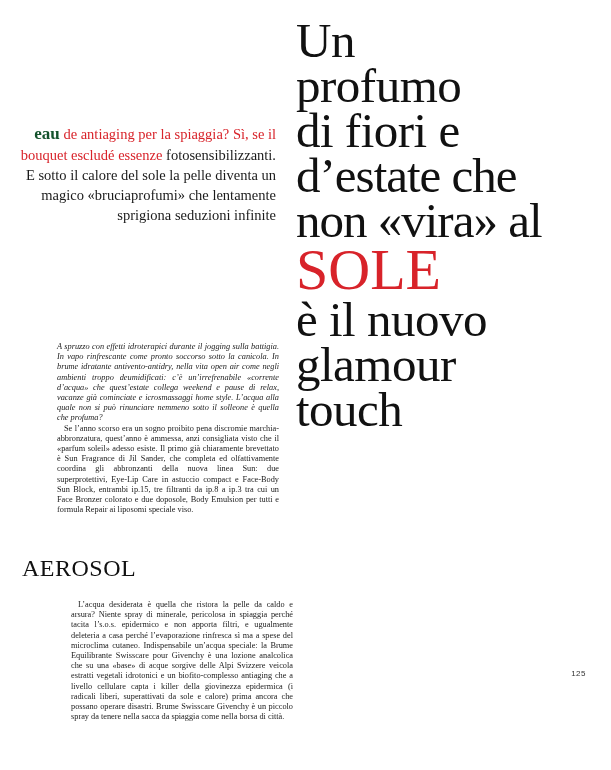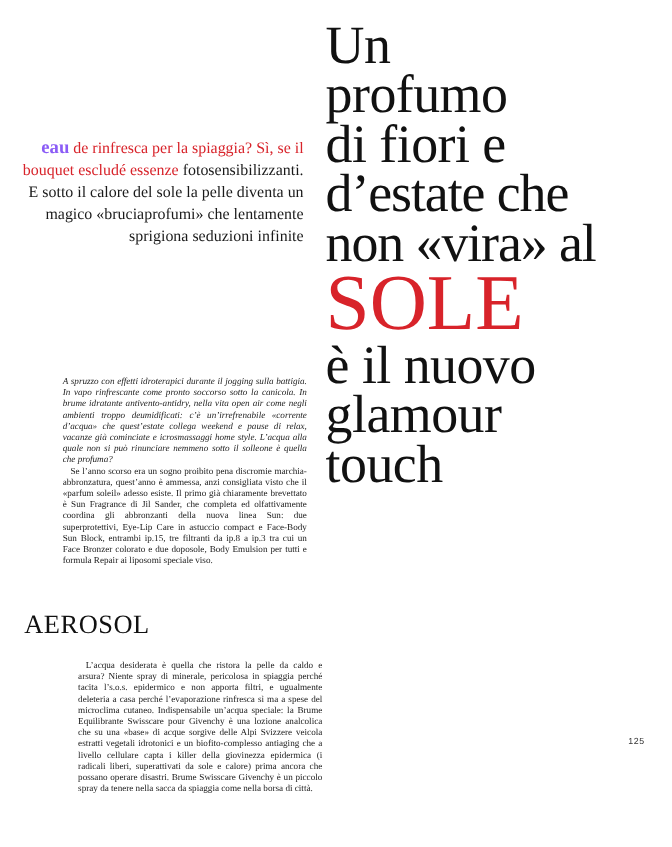--- a/index.html
+++ b/index.html
@@ -34,21 +34,21 @@
   }
   .headline .hl-line {
     display: block;
     font-size: 49px;
     letter-spacing: -0.5px;
     color: #111111;
     white-space: nowrap;
   }
   .headline .hl-sole {
     display: block;
-    font-size: 72px;
+    font-size: 58px;
     color: #d8232a;
     letter-spacing: 0px;
     line-height: 0.86;
     margin-top: 2px;
     margin-bottom: 2px;
   }
   .headline .hl-line.tight {
     letter-spacing: -1px;
   }
 
@@ -58,21 +58,21 @@
     left: 20px;
     top: 122px;
     width: 256px;
     text-align: right;
     font-family: "Liberation Serif", serif;
     font-size: 14.5px;
     line-height: 1.38;
     color: #1a1a1a;
   }
   .deck .eau {
-    color: #8b5cf6;
+    color: #14532d;
     font-weight: bold;
     font-size: 17px;
   }
   .deck .red {
     color: #d8232a;
   }
 
   
   .body-col {
     position: absolute;
@@ -154,21 +154,21 @@
     <span class="hl-line">di fiori e</span>
     <span class="hl-line tight">d’estate che</span>
     <span class="hl-line tight">non «vira» al</span>
     <span class="hl-sole">SOLE</span>
     <span class="hl-line">è il nuovo</span>
     <span class="hl-line">glamour</span>
     <span class="hl-line">touch</span>
   </div>
 
   <div class="deck">
-    <span class="eau">eau</span><span class="red"> de rinfresca per la spiaggia?</span>
+    <span class="eau">eau</span><span class="red"> de antiaging per la spiaggia?</span>
     <span class="red">Sì, se il bouquet escludé essenze</span>
     <span>fotosensibilizzanti. E sotto il calore del sole la pelle diventa un magico «bruciaprofumi» che lentamente sprigiona seduzioni infinite</span>
   </div>
 
   <div class="body-col">
     <p class="first">A spruzzo con effetti idroterapici durante il jogging sulla battigia. In vapo rinfrescante come pronto soccorso sotto la canicola. In brume idratante antivento-antidry, nella vita open air come negli ambienti troppo deumidificati: c’è un’irrefrenabile «corrente d’acqua» che quest’estate collega weekend e pause di relax, vacanze già cominciate e icrosmassaggi home style. L’acqua alla quale non si può rinunciare nemmeno sotto il solleone è quella che profuma?</p>
     <p>Se l’anno scorso era un sogno proibito pena discromie marchia-abbronzatura, quest’anno è ammessa, anzi consigliata visto che il «parfum soleil» adesso esiste. Il primo già chiaramente brevettato è Sun Fragrance di Jil Sander, che completa ed olfattivamente coordina gli abbronzanti della nuova linea Sun: due superprotettivi, Eye-Lip Care in astuccio compact e Face-Body Sun Block, entrambi ip.15, tre filtranti da ip.8 a ip.3 tra cui un Face Bronzer colorato e due doposole, Body Emulsion per tutti e formula Repair ai liposomi speciale viso.</p>
   </div>
 
 

